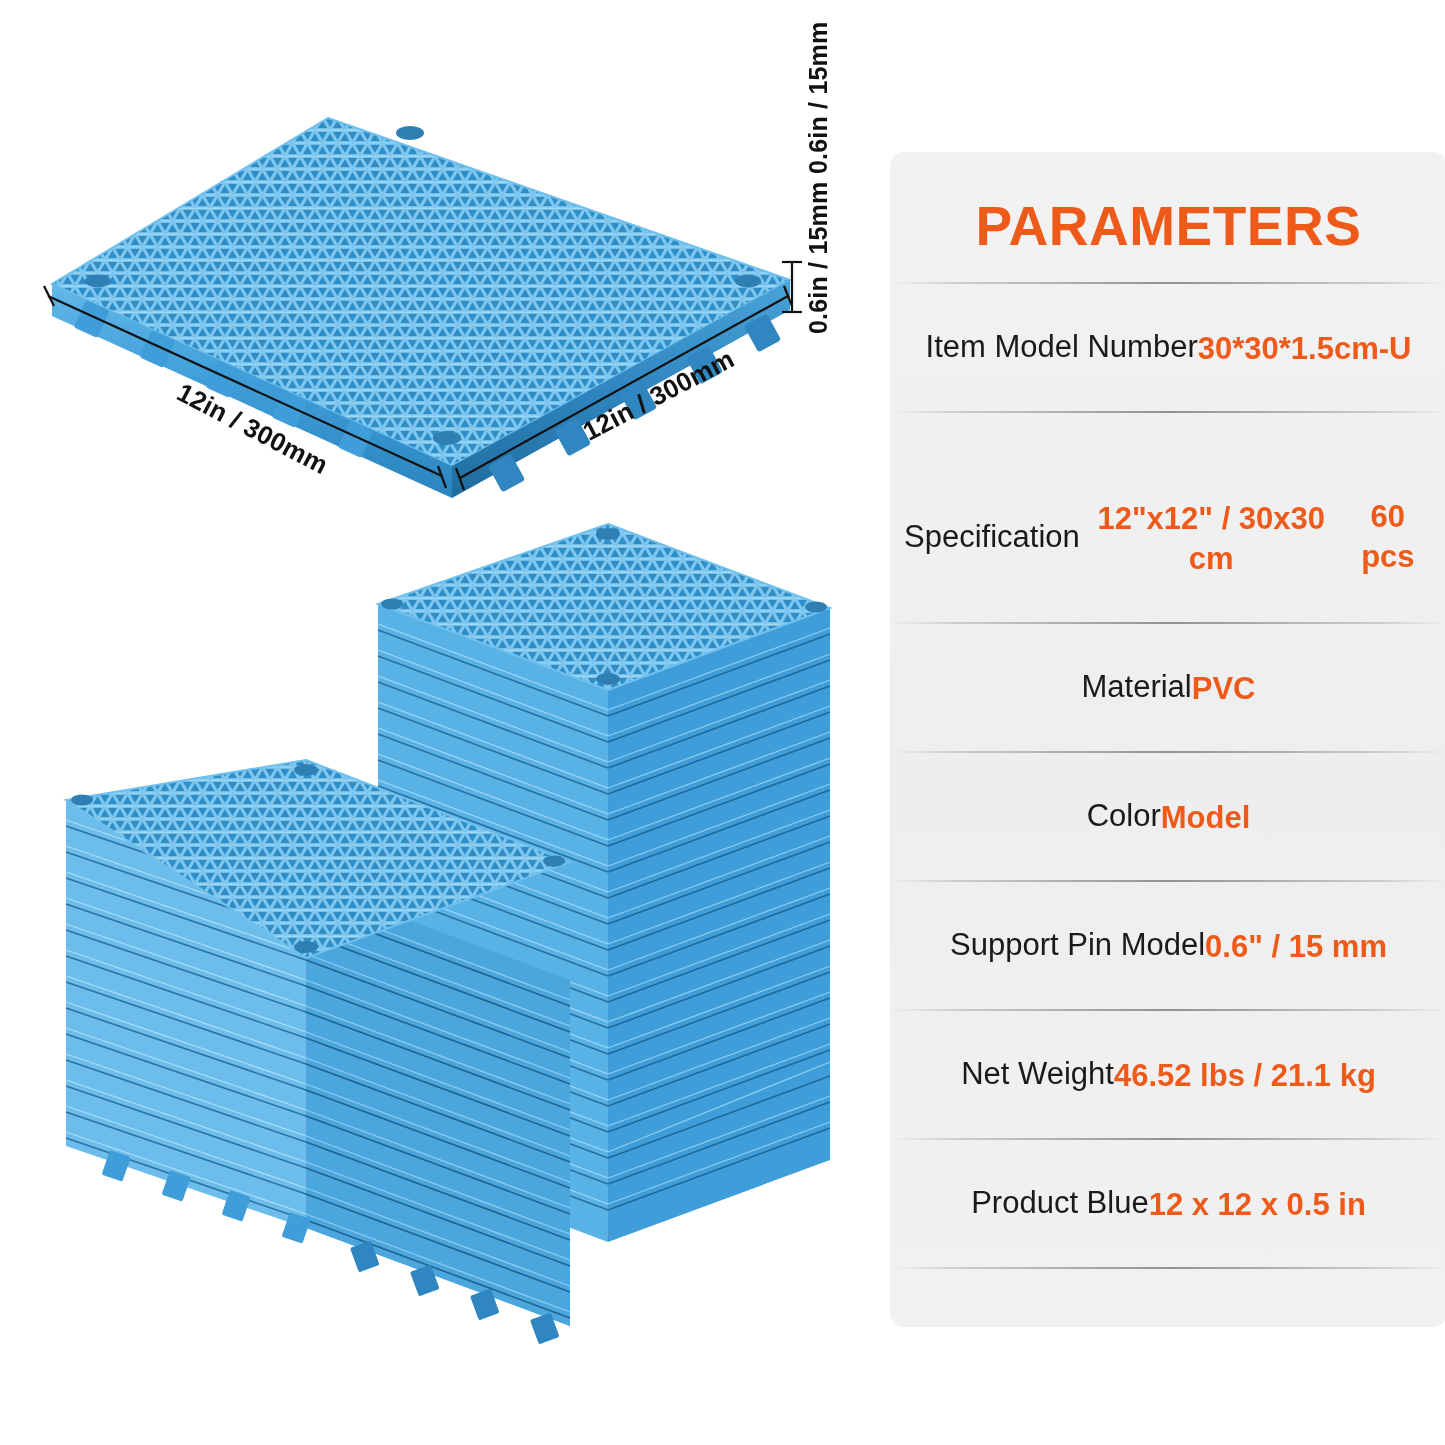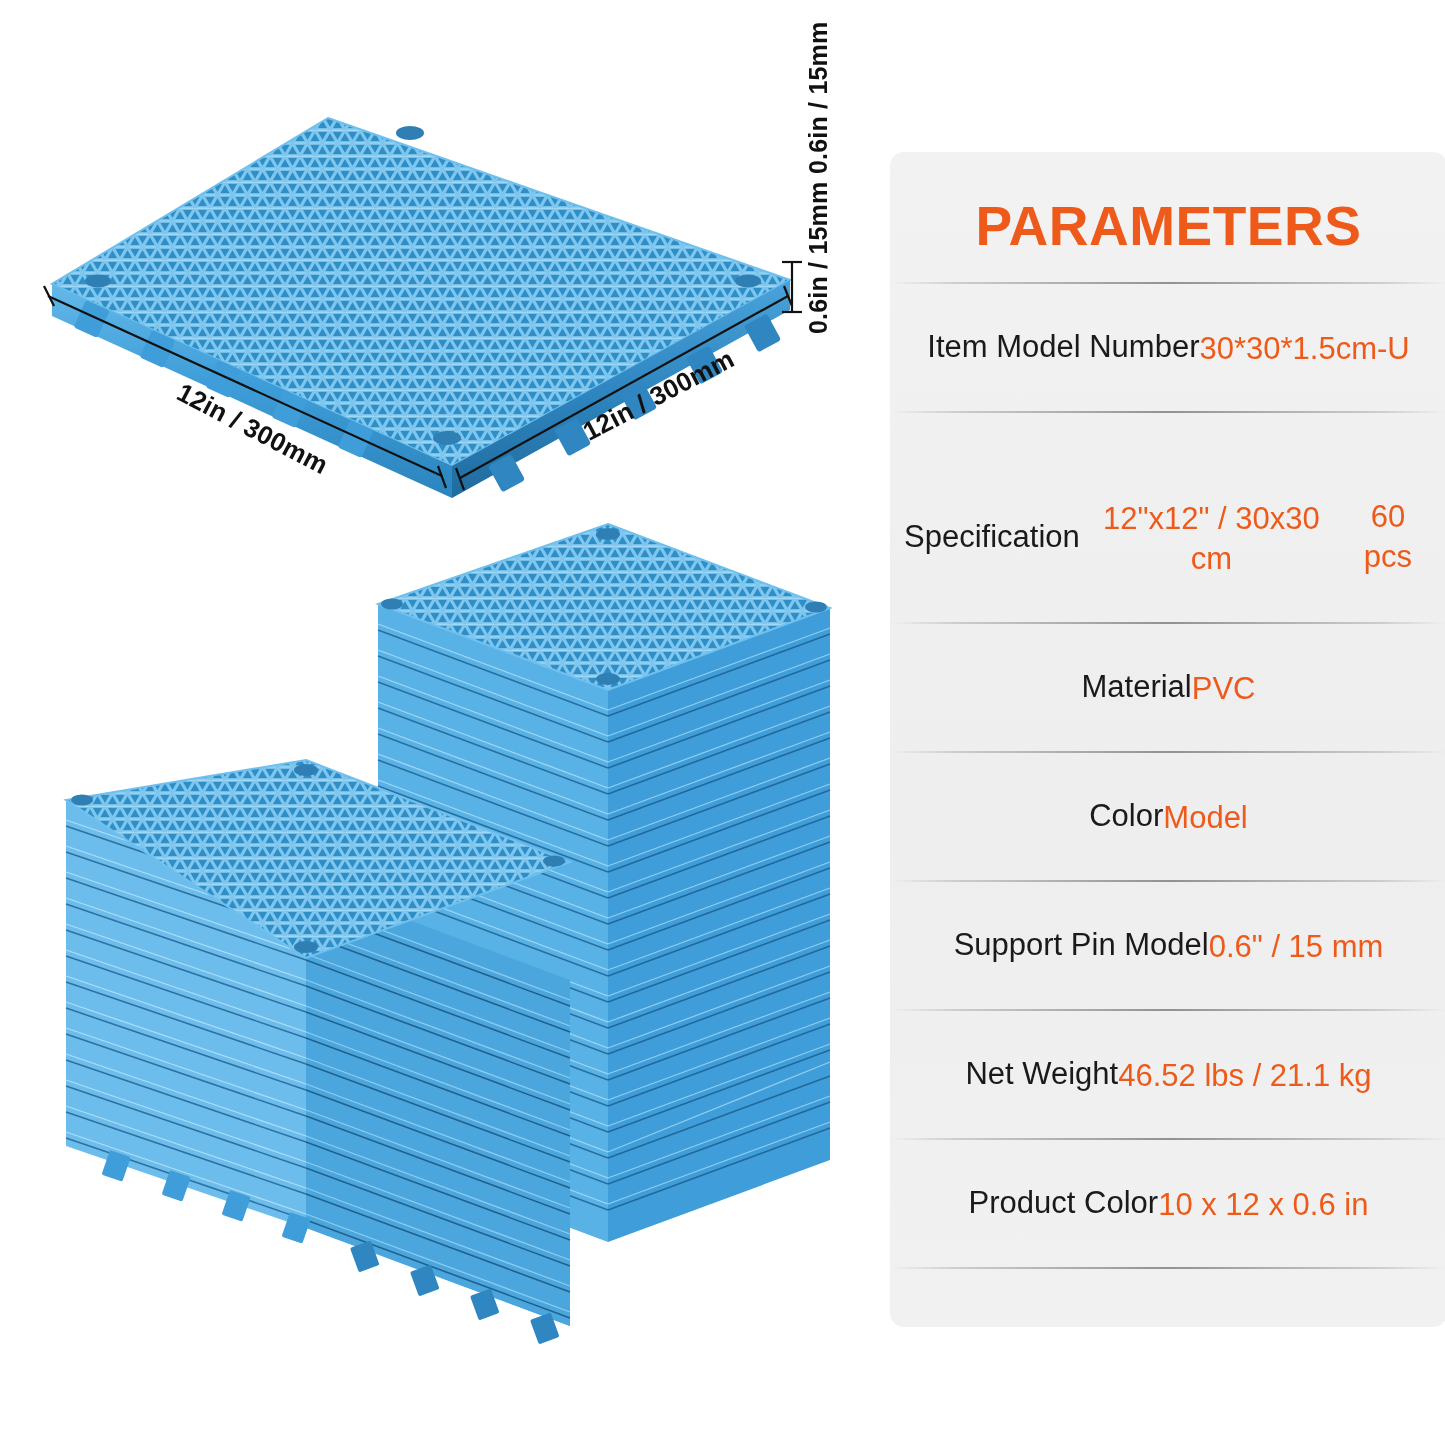--- a/index.html
+++ b/index.html
@@ -109,21 +109,21 @@
   .param-label {
     font-size: 31px;
     color: #1a1a1a;
     font-weight: 400;
     text-align: center;
     line-height: 1.24;
   }
   .param-value {
     font-size: 31px;
     color: #ee5a1a;
-    font-weight: 400;
+    font-weight: 700;
     text-align: center;
     line-height: 1.3;
     margin-top: 4px;
   }
   .param-value.line2 { margin-top: 0; }
 </style>
 </head>
 <body>
 
 <div id="illustration">
@@ -436,19 +436,19 @@
   </div>
 
   <div class="divider"></div>
   <div class="param-row">
     <div class="param-label">Net Weight</div>
     <div class="param-value">46.52 lbs / 21.1 kg</div>
   </div>
 
   <div class="divider"></div>
   <div class="param-row">
-    <div class="param-label">Product Color</div>
-    <div class="param-value">10 x 12 x 0.6 in</div>
+    <div class="param-label">Product Blue</div>
+    <div class="param-value">12 x 12 x 0.5 in</div>
   </div>
 
   <div class="divider"></div>
   <div class="param-row endcap"></div>
 </div>
 
 </body></html>

